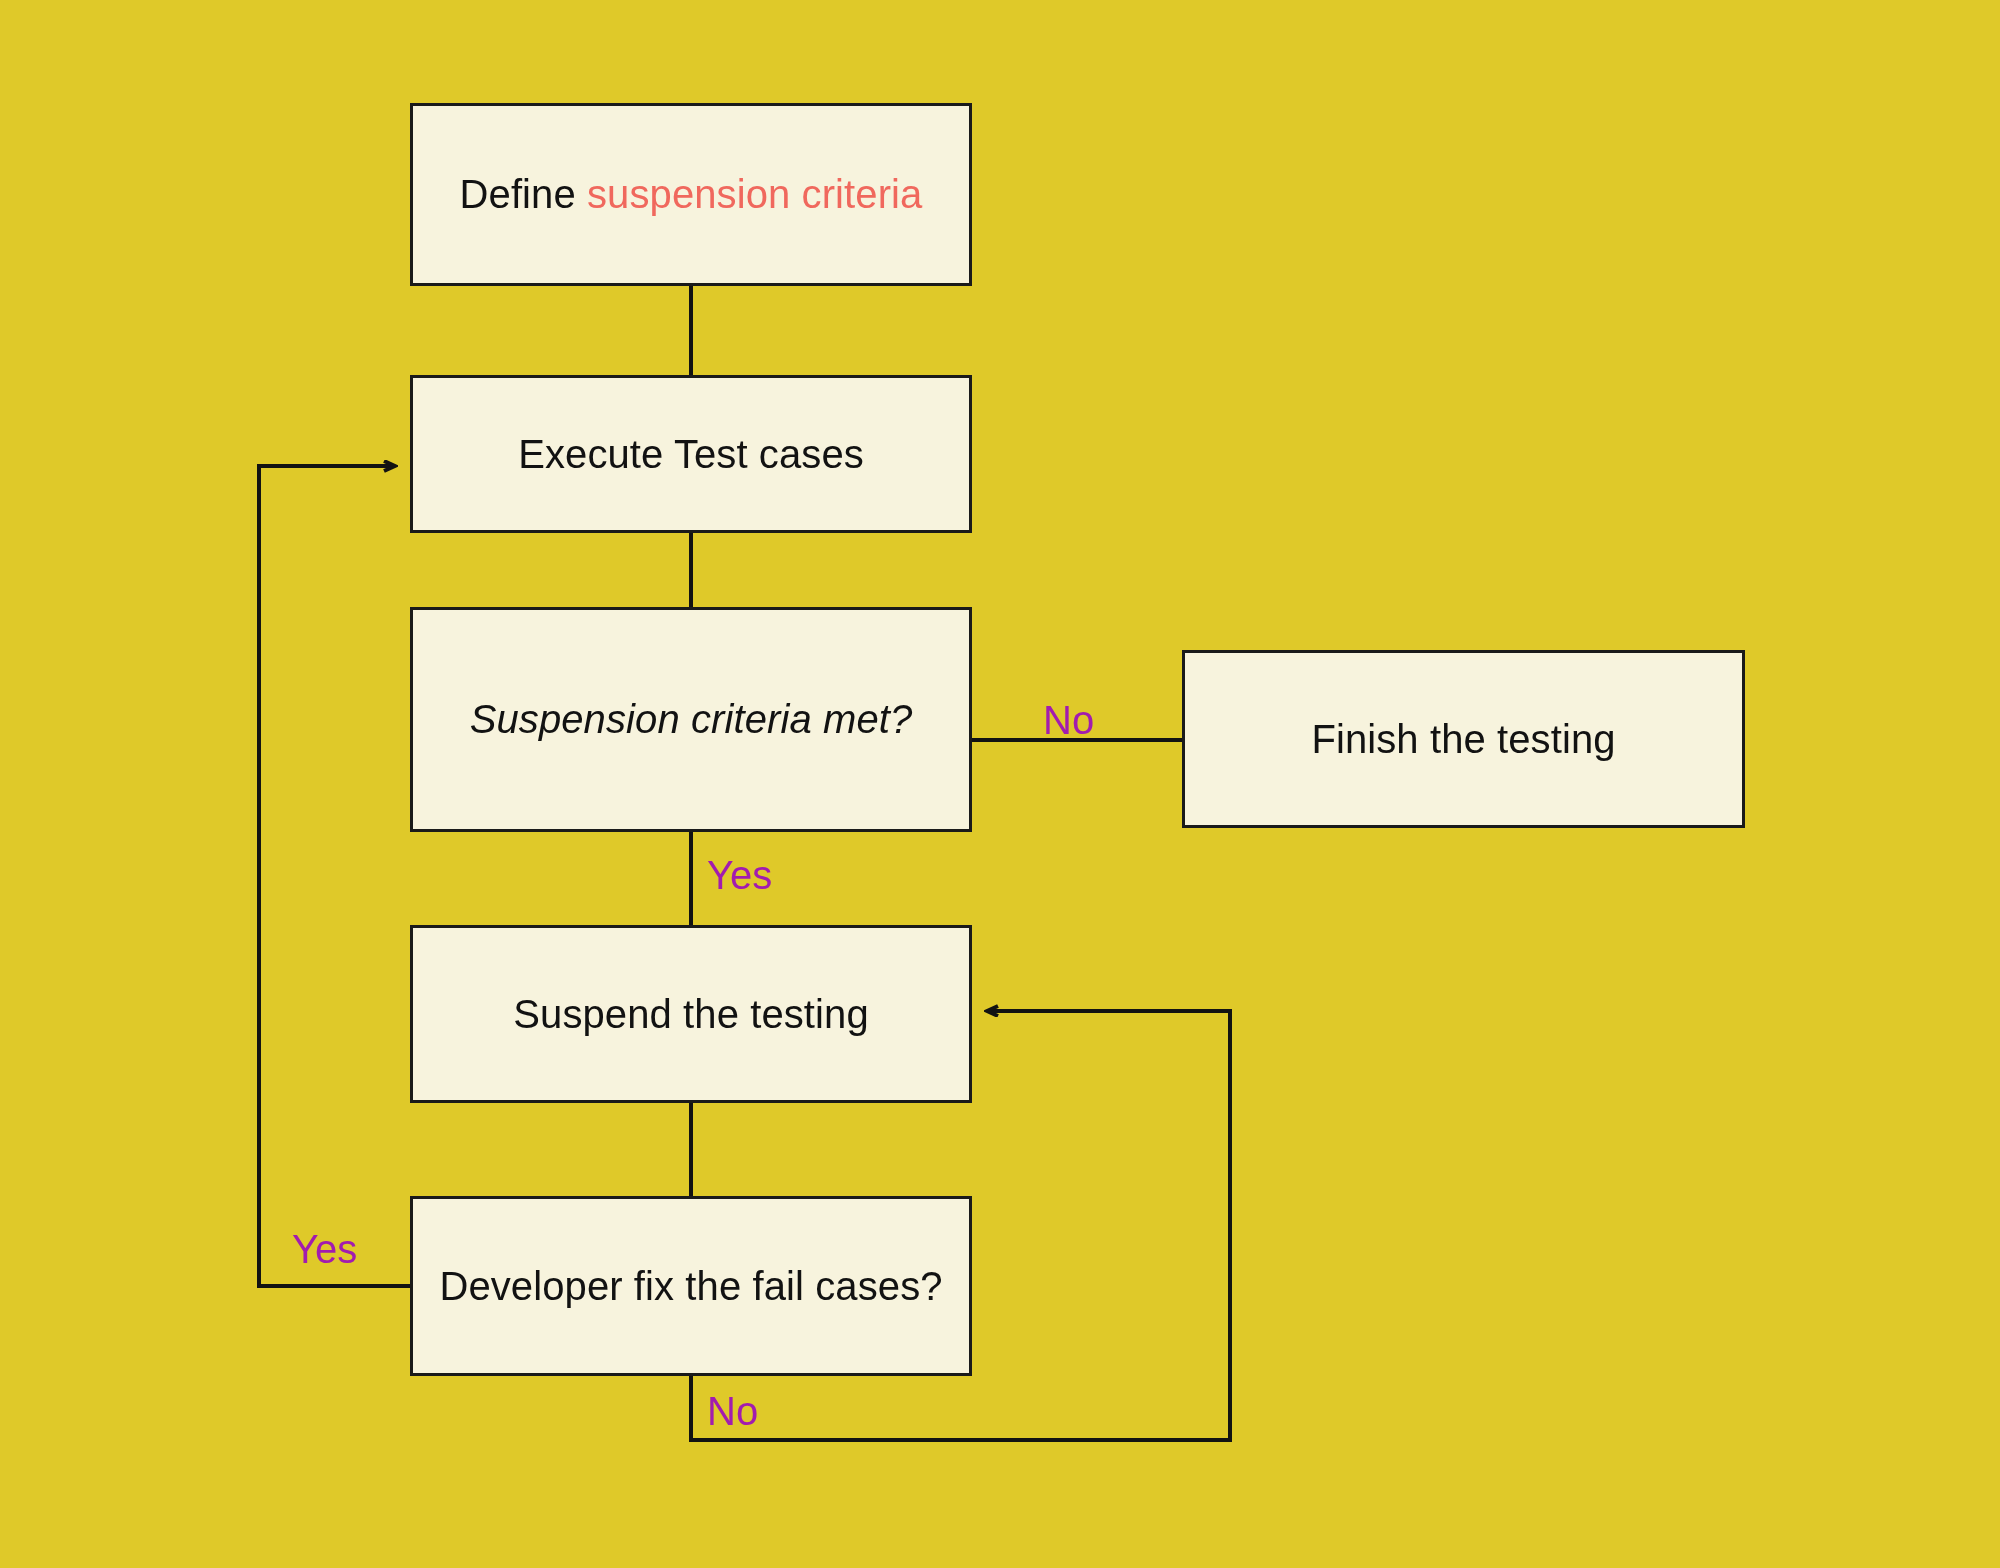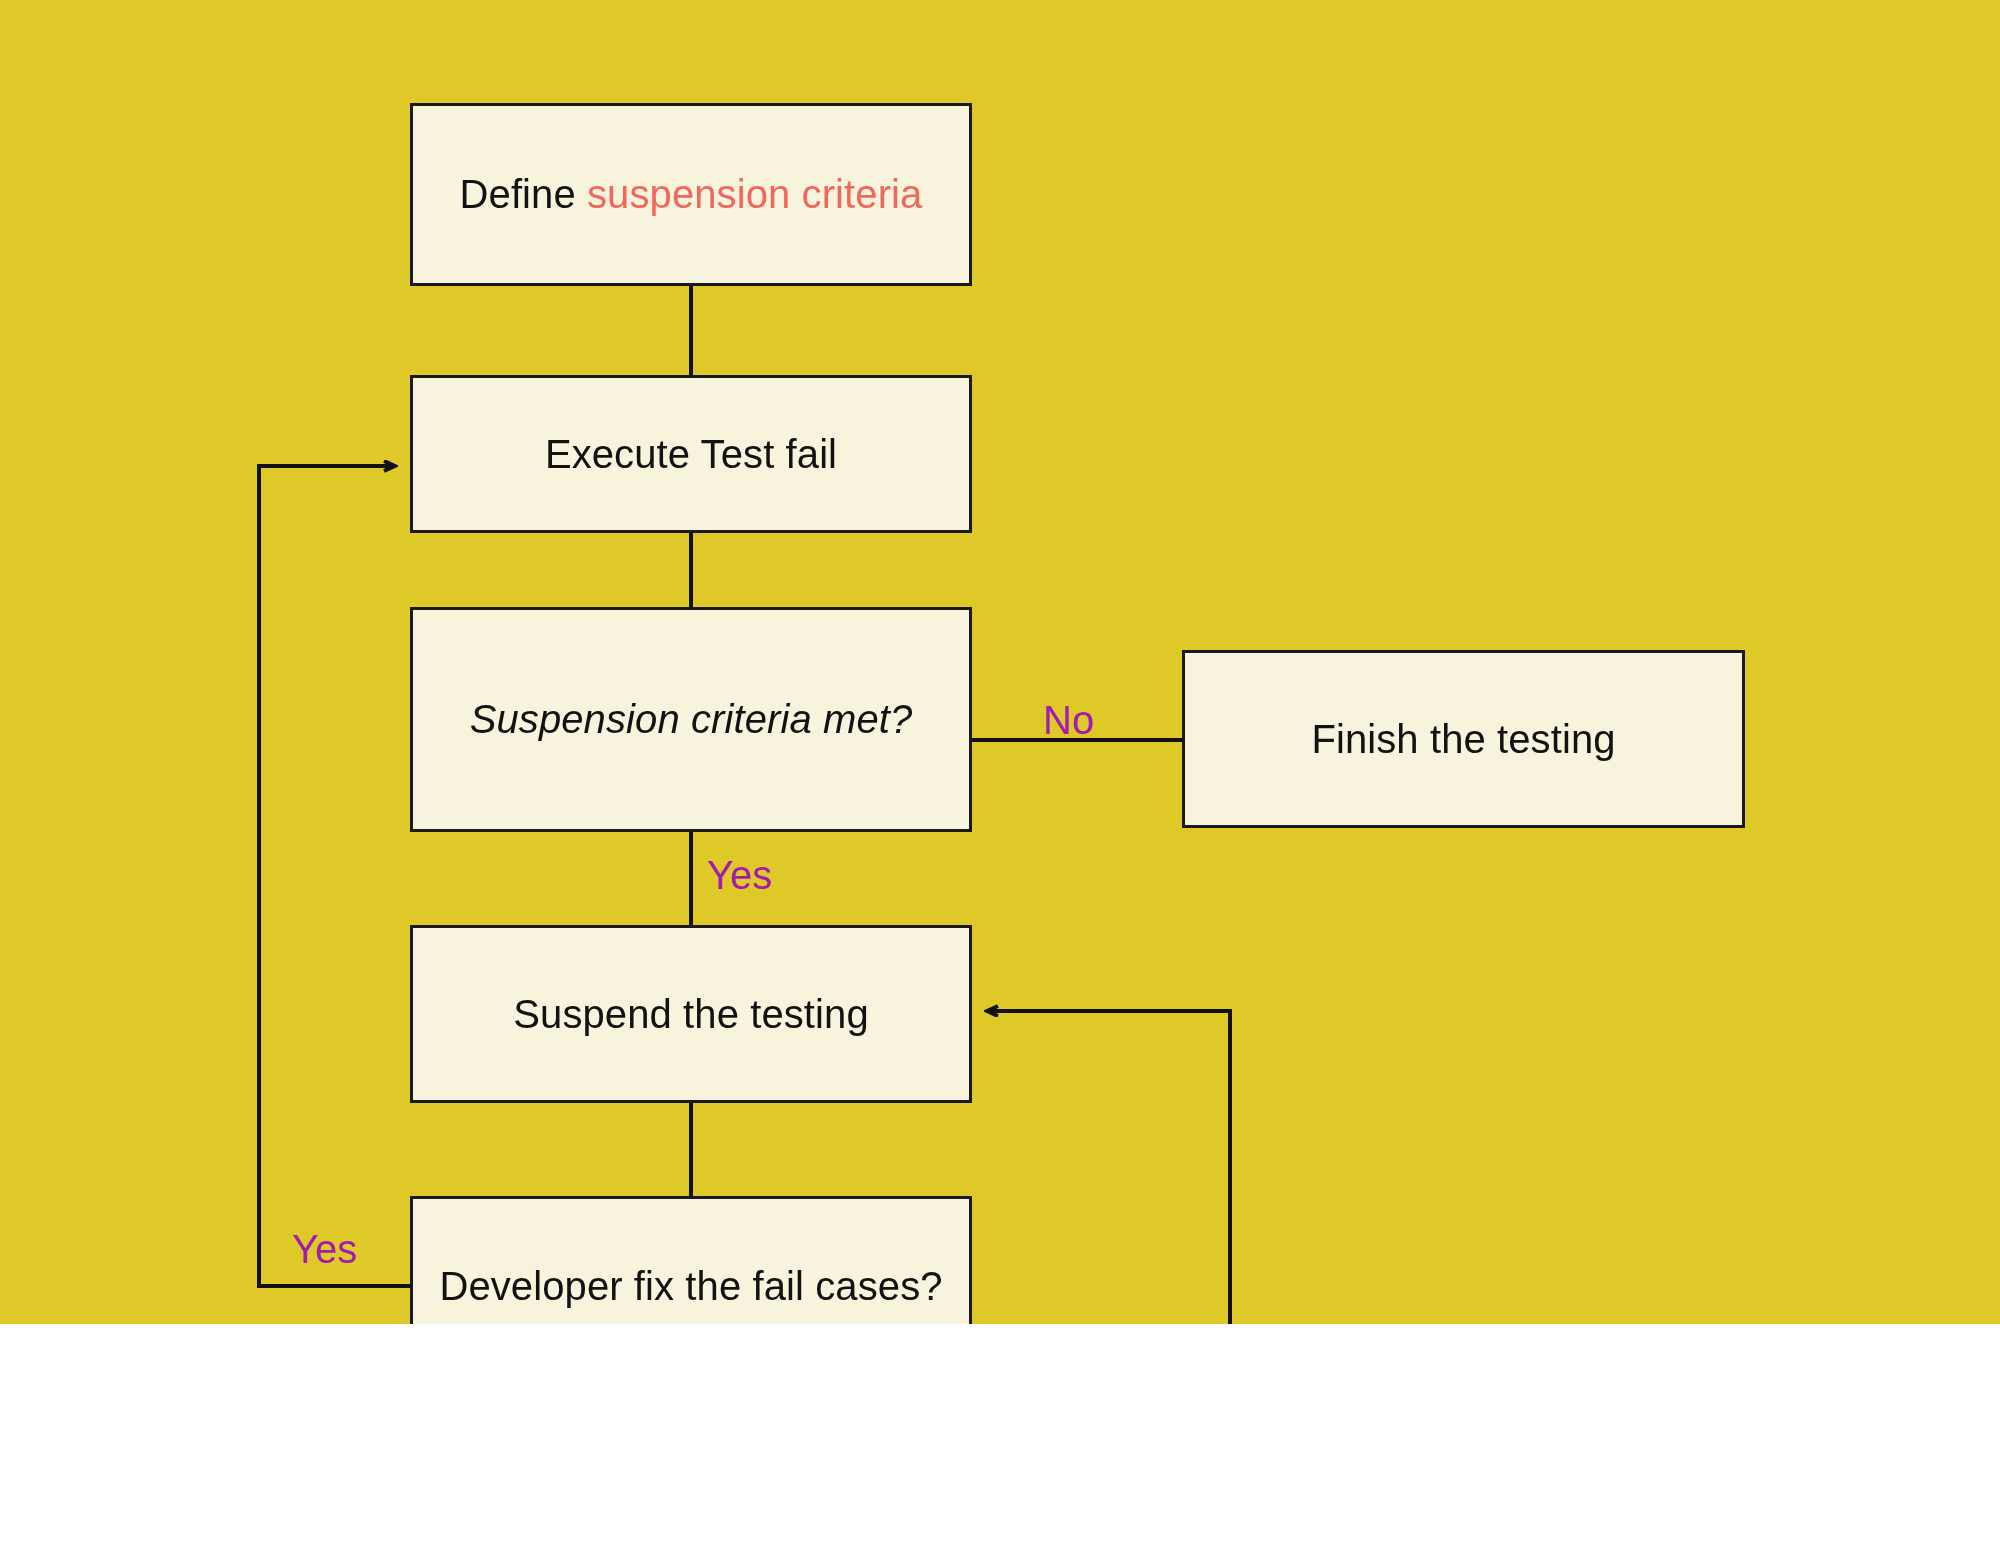--- a/index.html
+++ b/index.html
@@ -3,21 +3,21 @@
 <meta charset="utf-8">
 <style>
   html, body {
     margin: 0;
     padding: 0;
     background: #ffffff;
   }
   #canvas {
     position: relative;
     width: 2000px;
-    height: 1324px;
+    height: 1568px;
     background: #dfc929;
     overflow: hidden;
     font-family: "Liberation Sans", sans-serif;
   }
   .node {
     position: absolute;
     box-sizing: border-box;
     background: #f7f3dd;
     border: 3px solid #1a1a1a;
     display: flex;
@@ -87,21 +87,21 @@
 
      suspend (bottom then right loop up, arrow into right edge of Suspend) --&gt;
     <path d="M 691 1376 L 691 1440 L 1230 1440 L 1230 1011 L 987 1011" marker-end="url(#arrow-left)"></path>
   </svg>
 
   <div class="node" style="left:410px; top:103px; width:562px; height:183px;">
     <span class="txt"><span>Define </span><span class="accent">suspension criteria</span></span>
   </div>
 
   <div class="node" style="left:410px; top:375px; width:562px; height:158px;">
-    <span class="txt">Execute Test fail</span>
+    <span class="txt">Execute Test cases</span>
   </div>
 
   <div class="node" style="left:410px; top:607px; width:562px; height:225px;font-style:italic;">
     <span class="txt">Suspension criteria met?</span>
   </div>
 
   <div class="node" style="left:1182px; top:650px; width:563px; height:178px;align-items:center;">
     <span class="txt">Finish the testing</span>
   </div>
 

